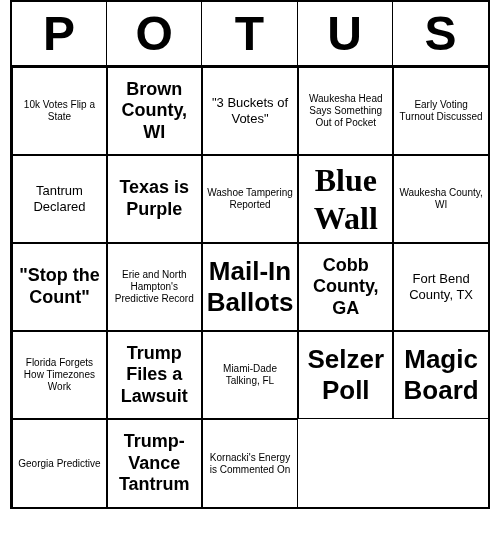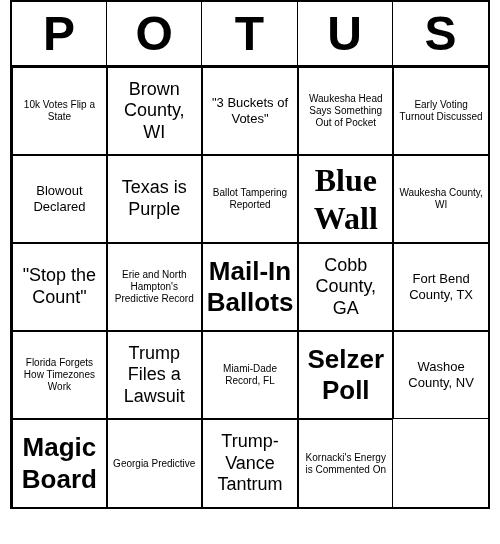--- a/index.html
+++ b/index.html
@@ -74,21 +74,21 @@
     .size-small {
       font-size: 10px;
     }
 
     .size-medium {
       font-size: 13px;
     }
 
     .size-large {
       font-size: 18px;
-      font-weight: normal;
+      font-weight: bold;
     }
 
     .size-xlarge {
       font-size: 26px;
       font-weight: bold;
       text-align: center;
     }
 
     .size-xxlarge {
       font-size: 32px;
@@ -117,27 +117,27 @@
       <div class="bingo-cell">
         <span class="cell-text size-medium">"3 Buckets of Votes"</span>
       </div>
       <div class="bingo-cell">
         <span class="cell-text size-small">Waukesha Head Says Something Out of Pocket</span>
       </div>
       <div class="bingo-cell">
         <span class="cell-text size-small">Early Voting Turnout Discussed</span>
       </div>
       <div class="bingo-cell">
-        <span class="cell-text size-medium">Blowout Declared</span>
+        <span class="cell-text size-medium">Tantrum Declared</span>
       </div>
       <div class="bingo-cell">
         <span class="cell-text size-large">Texas is Purple</span>
       </div>
       <div class="bingo-cell">
-        <span class="cell-text size-small">Ballot Tampering Reported</span>
+        <span class="cell-text size-small">Washoe Tampering Reported</span>
       </div>
       <div class="bingo-cell">
         <span class="cell-text size-xxlarge">Blue Wall</span>
       </div>
       <div class="bingo-cell">
         <span class="cell-text size-small">Waukesha County, WI</span>
       </div>
       <div class="bingo-cell">
         <span class="cell-text size-large">"Stop the Count"</span>
       </div>
@@ -153,27 +153,24 @@
       <div class="bingo-cell">
         <span class="cell-text size-medium">Fort Bend County, TX</span>
       </div>
       <div class="bingo-cell">
         <span class="cell-text size-small">Florida Forgets How Timezones Work</span>
       </div>
       <div class="bingo-cell">
         <span class="cell-text size-large">Trump Files a Lawsuit</span>
       </div>
       <div class="bingo-cell">
-        <span class="cell-text size-small">Miami-Dade Record, FL</span>
+        <span class="cell-text size-small">Miami-Dade Talking, FL</span>
       </div>
       <div class="bingo-cell">
         <span class="cell-text size-xlarge">Selzer Poll</span>
-      </div>
-      <div class="bingo-cell">
-        <span class="cell-text size-medium">Washoe County, NV</span>
       </div>
       <div class="bingo-cell">
         <span class="cell-text size-xlarge">Magic Board</span>
       </div>
       <div class="bingo-cell">
         <span class="cell-text size-small">Georgia Predictive</span>
       </div>
       <div class="bingo-cell">
         <span class="cell-text size-large">Trump-Vance Tantrum</span>
       </div>

